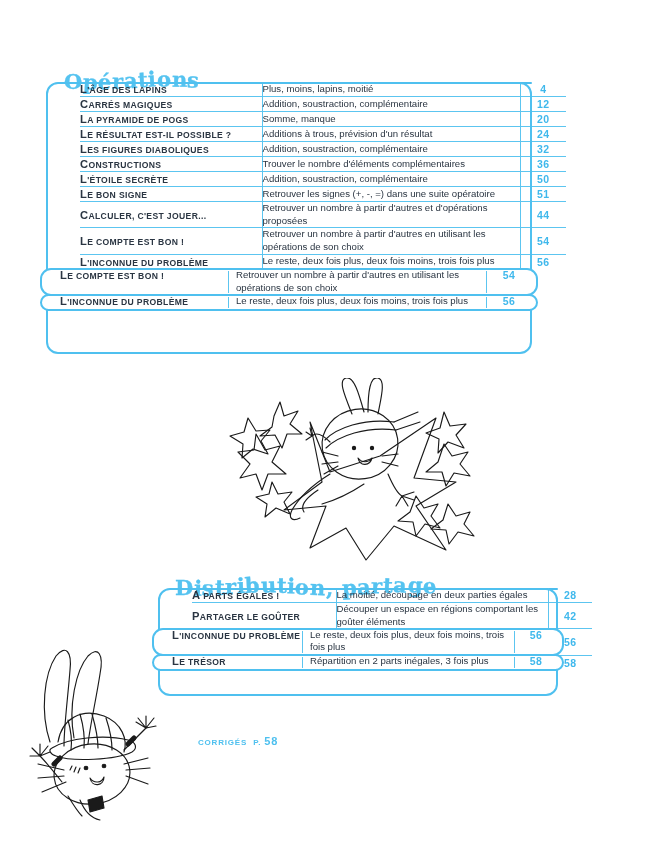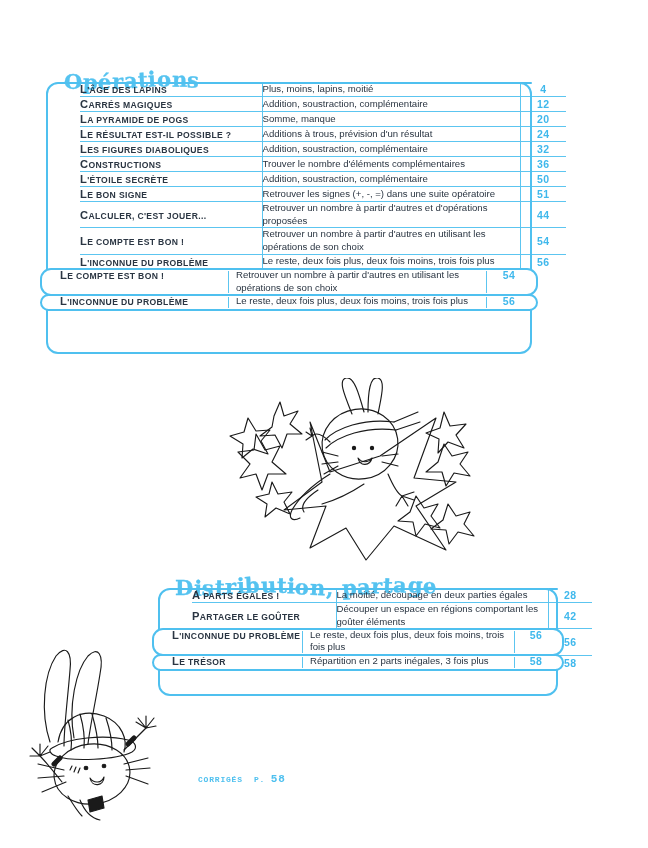--- a/index.html
+++ b/index.html
@@ -348,18 +348,18 @@
       <path d="M96 104 C104 96 112 88 118 82"></path>
       <path d="M118 82 L128 80 M118 82 L126 72 M118 82 L118 70 M118 82 L110 72 M118 82 L108 76"></path>
       <path d="M100 98 L106 92" stroke-width="5" stroke="#1a1a1a"></path>
 
       <path d="M52 154 C56 164 62 172 72 174"></path>
       <path d="M60 154 L74 150 L76 162 L62 166 Z" fill="#1a1a1a"></path>
       <path d="M40 150 C46 160 50 166 54 170"></path>
     </g>
   </svg>
 
-  <div class="corriges" style="left:198px;top:773px;font-family:Liberation Mono, monospace;">
+  <div class="corriges" style="left:198px;top:735px;">
     <span>Corrigés</span>&nbsp;
     <span>p.</span>&nbsp;<span class="big">58</span>
   </div>
 
 </div>
 
 </body></html>

